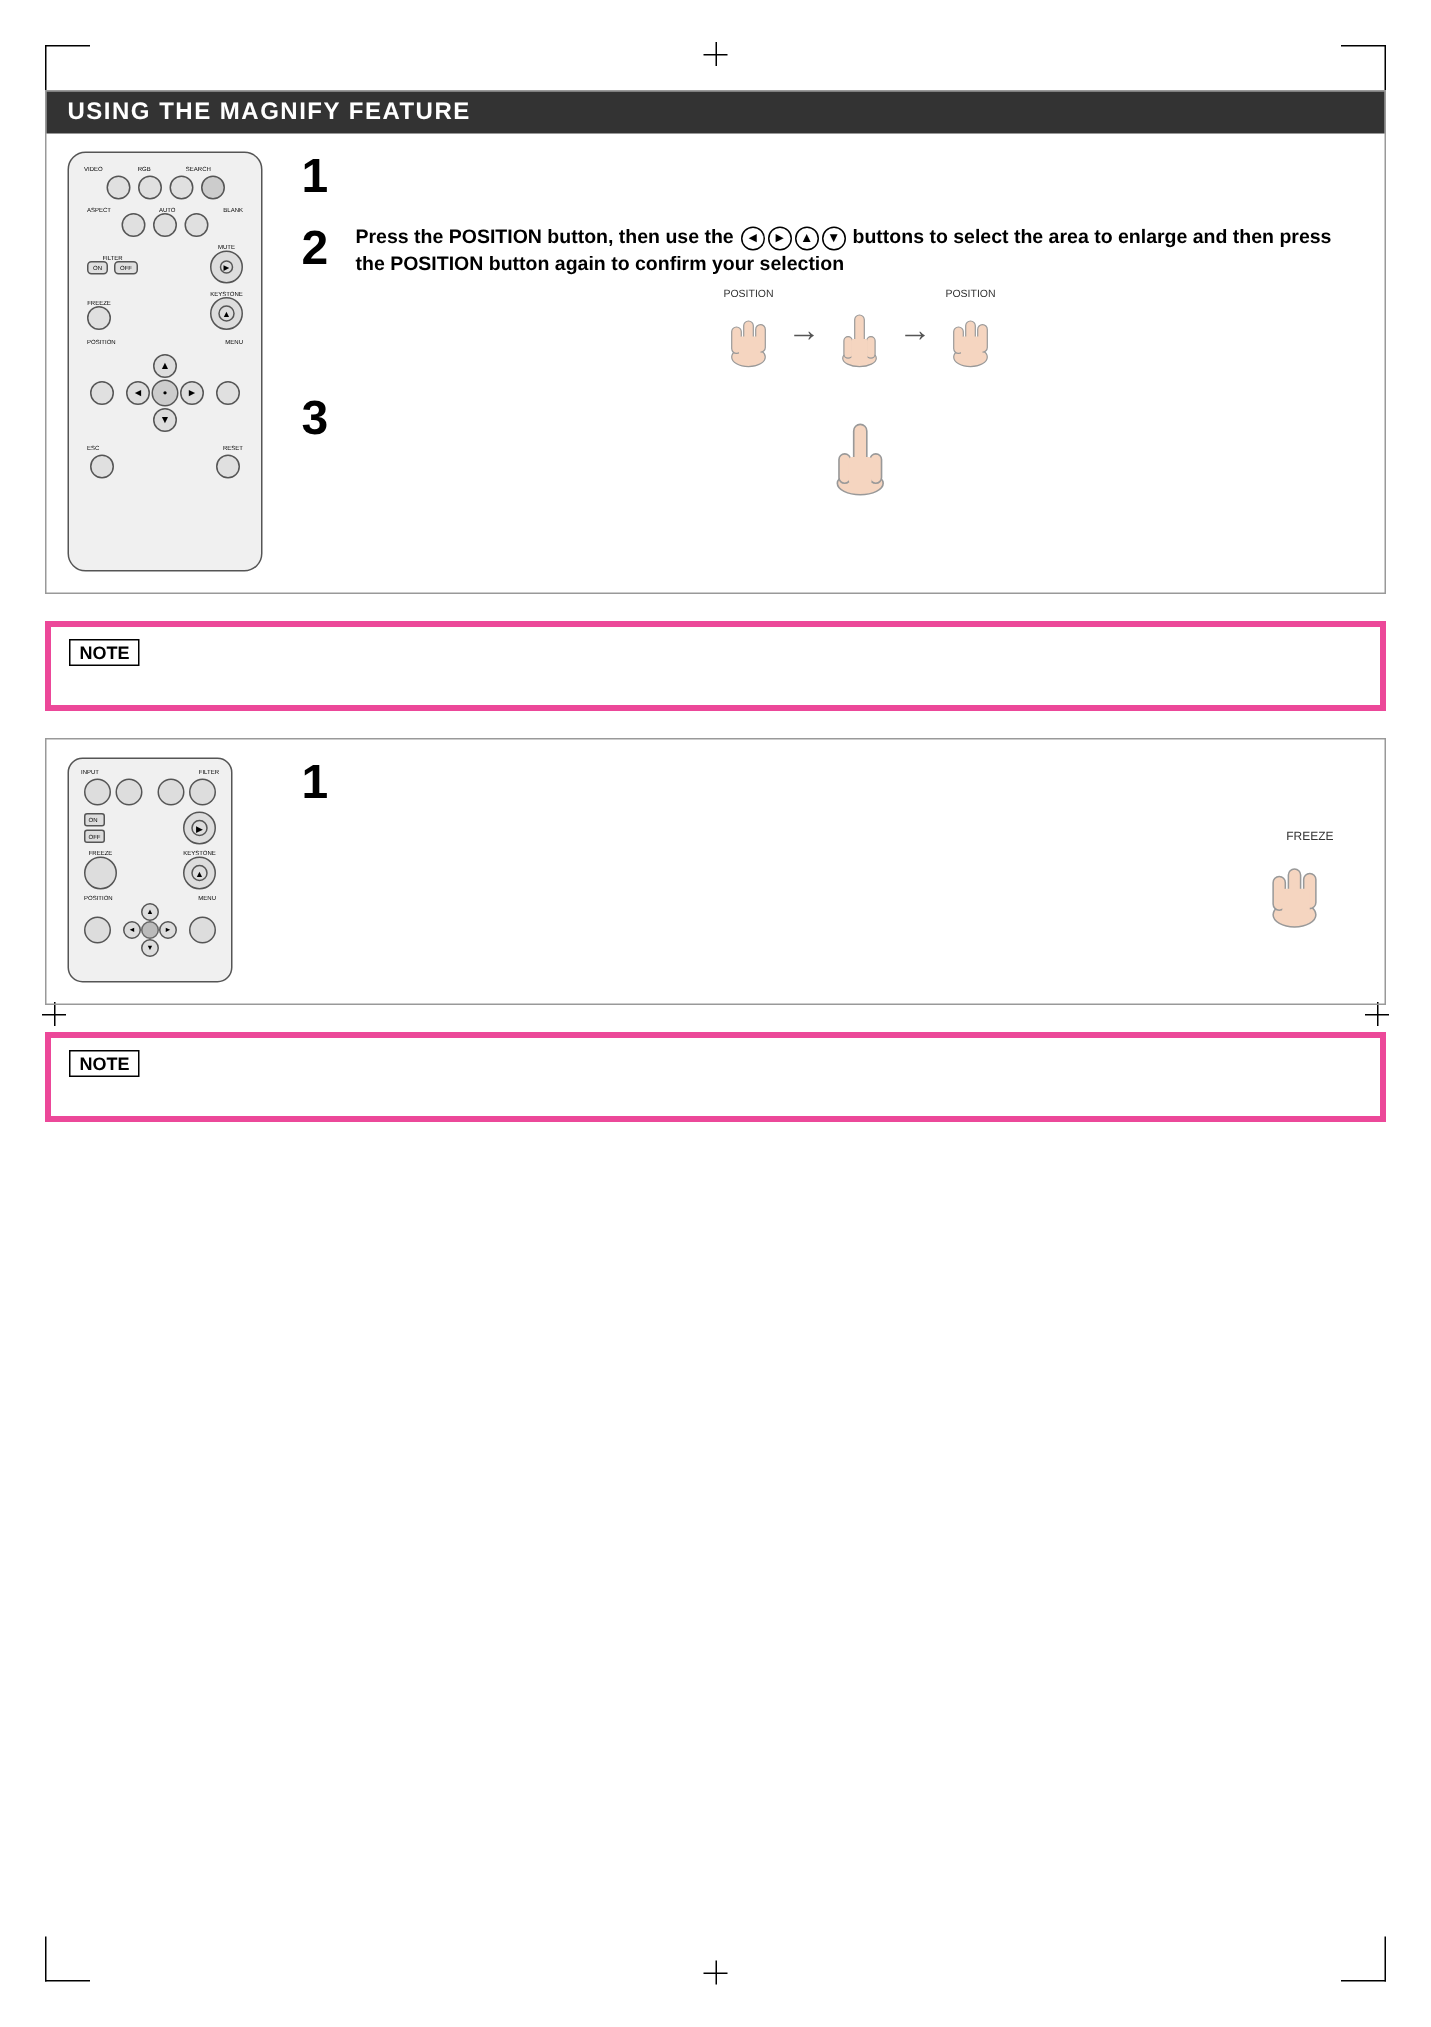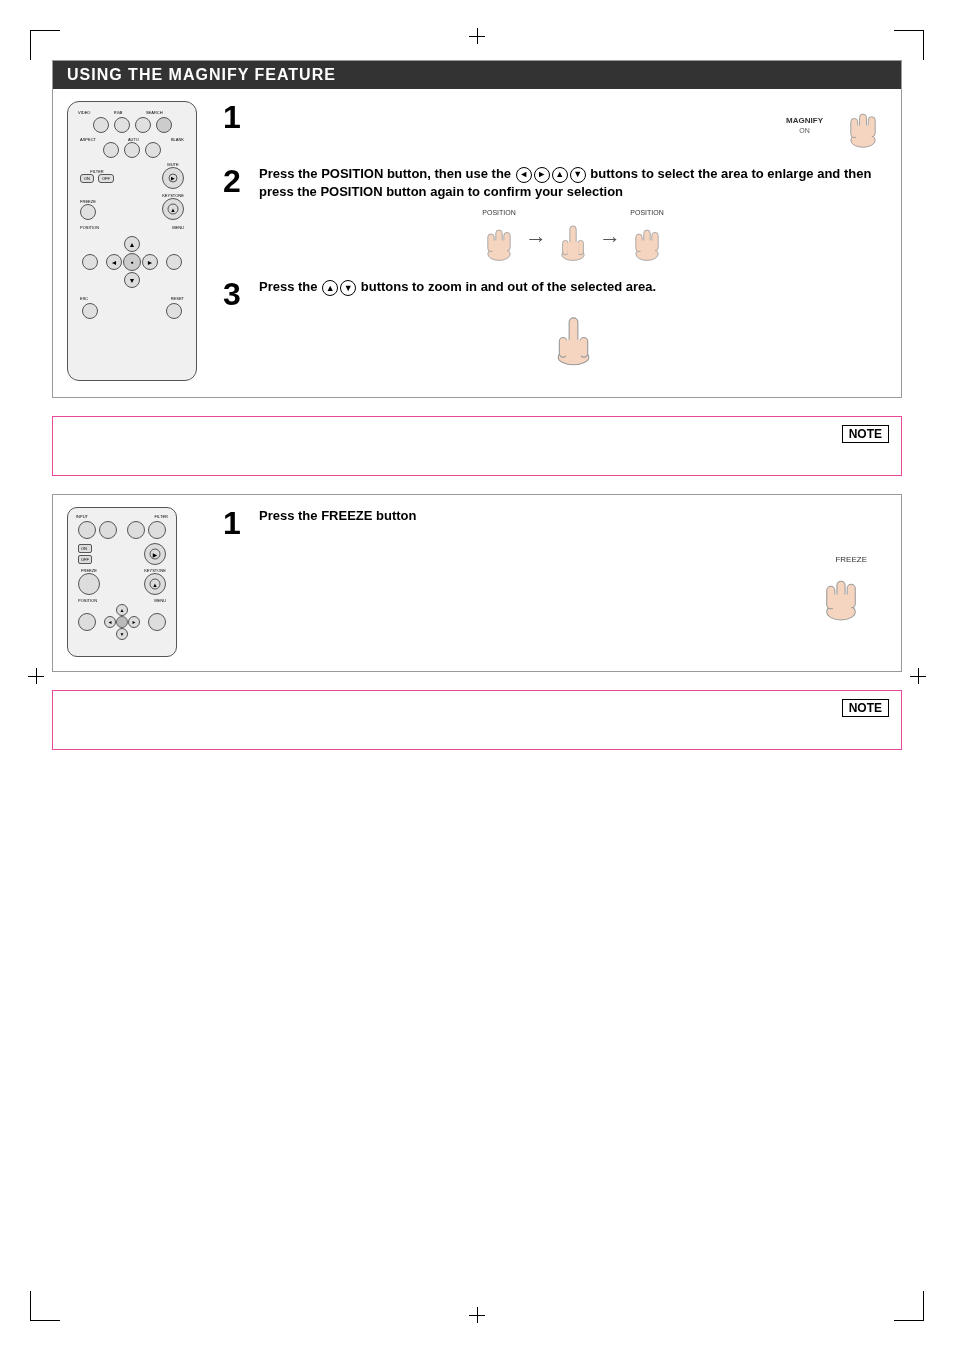--- a/index.html
+++ b/index.html
@@ -11,21 +11,21 @@
       font-size: 13px;
       color: #000;
       position: relative;
       overflow: hidden;
     }
 
     .page {
       width: 954px;
       height: 1351px;
       position: relative;
-      padding: 60px 52px;
+      padding: 60px 30px;
     }
 
     
     .corner-mark {
       position: absolute;
       width: 30px;
       height: 30px;
       border-color: #000;
       border-style: solid;
     }
@@ -196,25 +196,24 @@
     
     .btn-label-area {
       display: flex;
       flex-direction: column;
       align-items: center;
       gap: 2px;
     }
 
     
     .note-box {
-      border: 1px solid #ec4899;
+      border: 4px solid #ec4899;
       margin: 8px 0 18px 0;
       padding: 8px 12px;
       min-height: 60px;
-      text-align: right;
     }
 
     .note-label {
       font-weight: bold;
       font-size: 12px;
       border: 1.5px solid #000;
       display: inline-block;
       padding: 1px 6px;
       margin-bottom: 6px;
     }
@@ -388,36 +387,20 @@
             <div class="remote-btn-circle"></div>
           </div>
         </div>
       </div>
 
       <div class="steps-area">
 
         <div class="step-row">
           <div class="step-number">1</div>
           <div class="step-content">
-            <div class="step-icons" style="justify-content:flex-end;">
-
-              <div class="btn-label-area" style="margin-right:8px;">
-                <div style="font-size:8px;font-weight:bold;color:#333;">MAGNIFY</div>
-                <div style="font-size:7px;color:#555;">ON</div>
-              </div>
-
-              <svg class="hand-icon" viewBox="0 0 48 55">
-
-                <ellipse cx="24" cy="45" rx="14" ry="8" fill="#f5d5c0" stroke="#999" stroke-width="1"></ellipse>
-                <rect x="10" y="20" width="8" height="22" rx="4" fill="#f5d5c0" stroke="#999" stroke-width="1"></rect>
-                <rect x="20" y="15" width="8" height="26" rx="4" fill="#f5d5c0" stroke="#999" stroke-width="1"></rect>
-                <rect x="30" y="18" width="8" height="23" rx="4" fill="#f5d5c0" stroke="#999" stroke-width="1"></rect>
-                <rect x="16" y="28" width="18" height="16" rx="2" fill="#f5d5c0"></rect>
-              </svg>
-            </div>
           </div>
         </div>
 
         <div class="step-row">
           <div class="step-number">2</div>
           <div class="step-content">
             <div class="step-text">
               Press the <b>POSITION button</b>, then use the
               <span class="sym">◄</span><span class="sym">►</span><span class="sym">▲</span><span class="sym">▼</span>
               <b>buttons to select the area to enlarge and then press the POSITION button again to confirm your selection</b>
@@ -457,23 +440,20 @@
                   <rect x="16" y="28" width="18" height="16" rx="2" fill="#f5d5c0"></rect>
                 </svg>
               </div>
             </div>
           </div>
         </div>
 
         <div class="step-row">
           <div class="step-number">3</div>
           <div class="step-content">
-            <div class="step-text">
-              Press the <span class="sym">▲</span><span class="sym">▼</span> <b>buttons to zoom in and out of the selected area.</b>
-            </div>
             <div style="display:flex;justify-content:center;margin-top:10px;">
               <svg width="55" height="60" viewBox="0 0 50 55">
                 <ellipse cx="25" cy="46" rx="14" ry="7" fill="#f5d5c0" stroke="#999" stroke-width="1"></ellipse>
                 <rect x="12" y="28" width="7" height="18" rx="3.5" fill="#f5d5c0" stroke="#999" stroke-width="1"></rect>
                 <rect x="31" y="28" width="7" height="18" rx="3.5" fill="#f5d5c0" stroke="#999" stroke-width="1"></rect>
                 <rect x="21" y="10" width="8" height="28" rx="4" fill="#f5d5c0" stroke="#999" stroke-width="1"></rect>
                 <rect x="18" y="30" width="14" height="16" rx="2" fill="#f5d5c0"></rect>
               </svg>
             </div>
           </div>
@@ -552,25 +532,20 @@
               <div style="position:absolute;width:12px;height:12px;border-radius:50%;border:1px solid #666;background:#bbb;top:50%;left:50%;transform:translate(-50%,-50%);"></div>
             </div>
             <div class="circle-btn"></div>
           </div>
         </div>
       </div>
 
       <div class="steps-area">
         <div class="step-row">
           <div class="step-number">1</div>
-          <div class="step-content">
-            <div class="step-text">
-              Press the <b>FREEZE button</b>
-            </div>
-          </div>
         </div>
 
         <div style="display:flex;flex-direction:column;align-items:flex-end;padding-right:20px;">
           <div style="font-size:8px;color:#333;margin-bottom:2px;">FREEZE</div>
           <svg width="52" height="56" viewBox="0 0 48 55">
             <ellipse cx="24" cy="45" rx="14" ry="8" fill="#f5d5c0" stroke="#999" stroke-width="1"></ellipse>
             <rect x="10" y="20" width="8" height="22" rx="4" fill="#f5d5c0" stroke="#999" stroke-width="1"></rect>
             <rect x="20" y="15" width="8" height="26" rx="4" fill="#f5d5c0" stroke="#999" stroke-width="1"></rect>
             <rect x="30" y="18" width="8" height="23" rx="4" fill="#f5d5c0" stroke="#999" stroke-width="1"></rect>
             <rect x="16" y="28" width="18" height="16" rx="2" fill="#f5d5c0"></rect>

